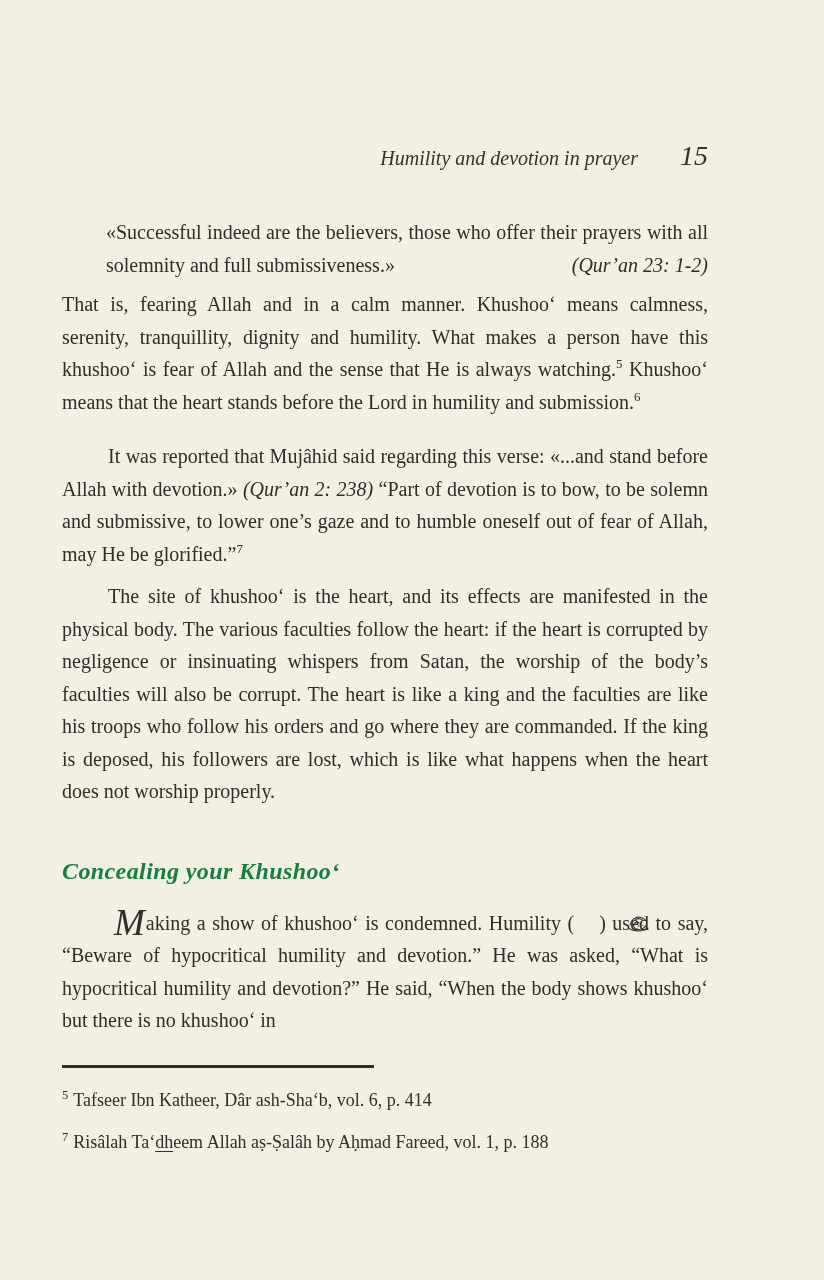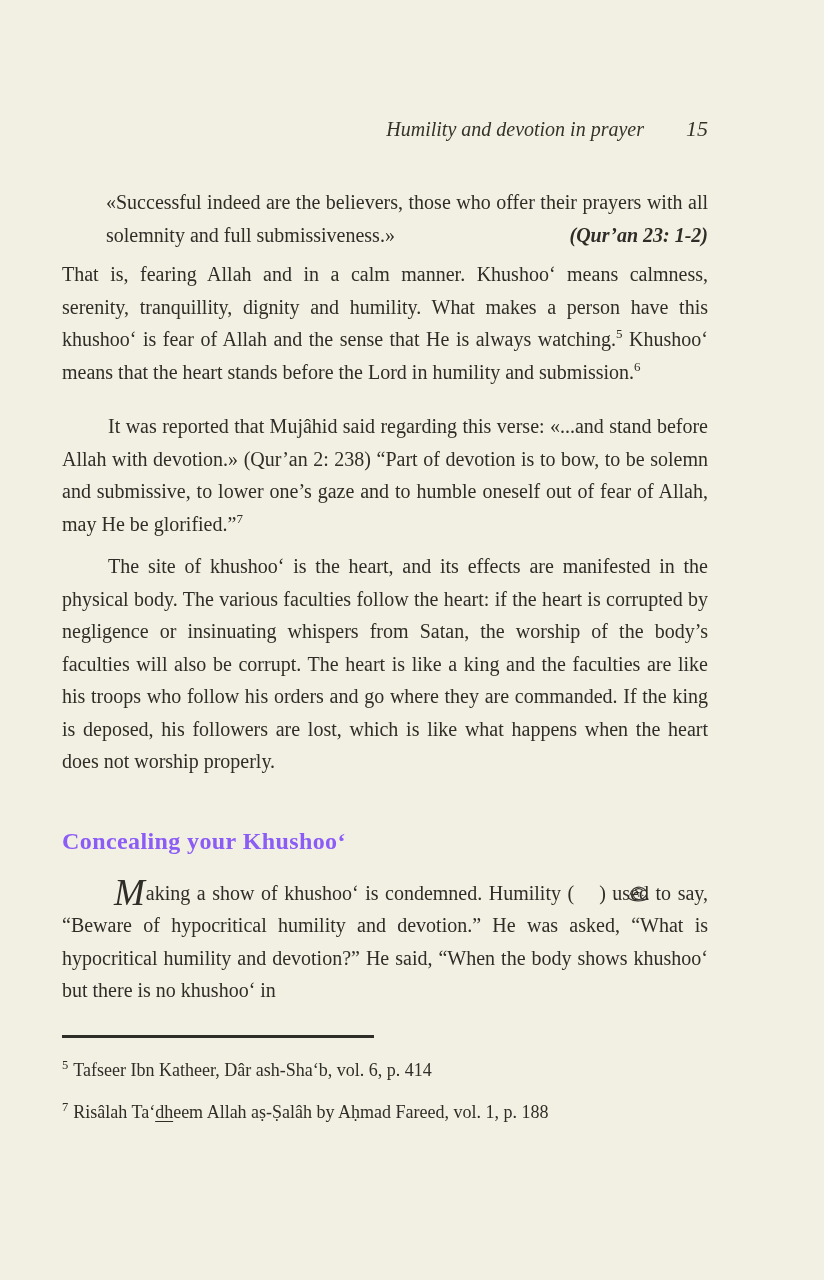--- a/index.html
+++ b/index.html
@@ -15,35 +15,35 @@
       linear-gradient(90deg, #ffffff 0px, #f6f4ea 6px, #e7e3d4 15px, #f2efe3 36px, #f2efe3 94%, #f6f4ec 99%, #fbfaf4 100%);
     background-color:#f2efe3;
   }
 
   .content { box-sizing:border-box; padding:116px 116px 0 62px; }
 
   .running-header {
     display:flex; justify-content:flex-end; align-items:baseline; gap:42px;
     font-style:italic; font-size:20px; margin-bottom:44px; color:#343129;
   }
-  .running-header .pageno { font-size:22px; }
+  .running-header .pageno { font-size:28px;margin-top:24px; }
 
   .body p { margin:0; text-align:justify; font-size:20px; line-height:32.5px; }
   p.p1 { overflow:hidden; margin-bottom:7px;margin-left:44px; }
-  .cite { float:right; font-style:italic;font-weight:bold; }
-  .cite-inline { }
+  .cite { float:right; font-style:italic; }
+  .cite-inline { font-style:italic; }
   p.p2 { margin-bottom:22px; }
   p.p3 { text-indent:46px; margin-bottom:10px; }
   p.p4 { text-indent:46px; }
 
   sup.fnref { font-size:13px; line-height:0; vertical-align:8px; }
 
   h2.section-heading {
     margin:50px 0 22px 0; font-size:24px; font-weight:700;
-    letter-spacing:0.4px; color:#8b5cf6;
+    letter-spacing:0.4px; color:#15803d;font-style:italic;
   }
 
   p.p5 { text-indent:52px; }
   .dropcap {
     font-size:37px; font-style:italic; font-weight:500; line-height:0;
     letter-spacing:1px; vertical-align:-5px;
   }
   .honorific { display:inline-block; width:25px; height:19px; vertical-align:-3px; }
   .honorific svg { width:100%; height:100%; }
 

